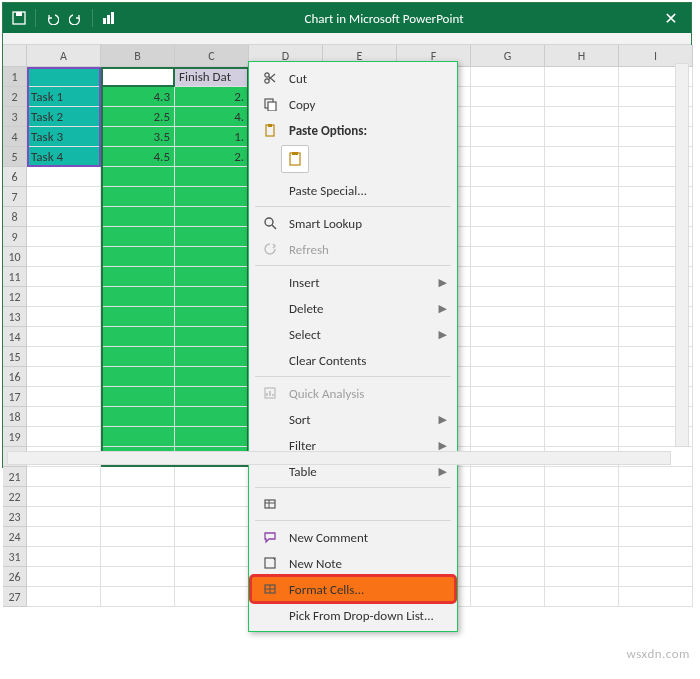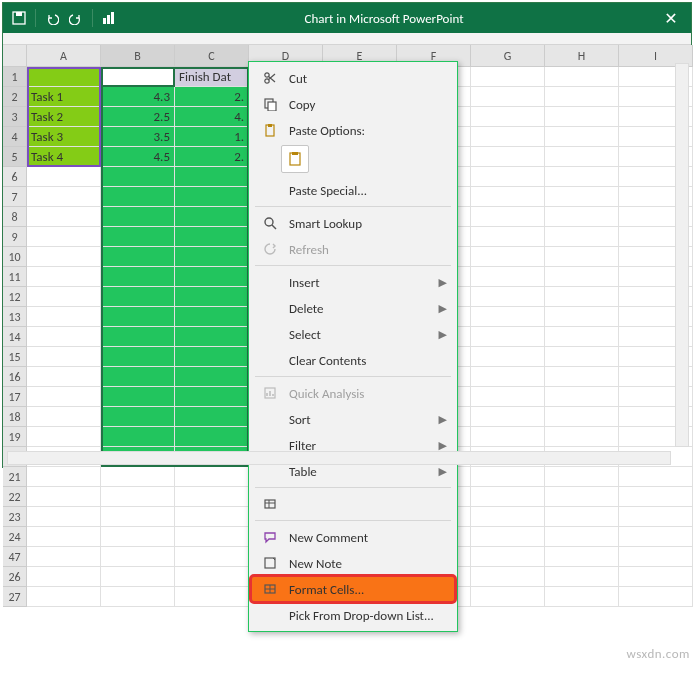--- a/index.html
+++ b/index.html
@@ -16,30 +16,30 @@
 .corner{position:absolute;left:0;top:0;width:24px;height:22px;background:#e6e6e6;border-right:1px solid #ccc;border-bottom:1px solid #ccc}
 .colhdrs{position:absolute;left:24px;top:0;height:22px;display:flex}
 .ch{width:74px;height:22px;background:#e6e6e6;border-right:1px solid #ccc;border-bottom:1px solid #ccc;text-align:center;line-height:22px;font-size:12px;color:#555}
 .ch.sel{background:#d4d4d4}
 .rowhdrs{position:absolute;left:0;top:22px;width:24px}
 .rh{height:20px;background:#e6e6e6;border-right:1px solid #ccc;border-bottom:1px solid #ccc;text-align:center;line-height:20px;font-size:12px;color:#555}
 .rh.sel{background:#d4d4d4}
 .cells{position:absolute;left:24px;top:22px}
 .row{display:flex}
 .cell{width:74px;height:20px;border-right:1px solid #e0e0e0;border-bottom:1px solid #e0e0e0;padding:0 4px;line-height:20px;font-size:13px;color:#333;overflow:hidden;background:#fff}
-.cell.hdr{background:#84cc16}
+.cell.hdr{background:#14b8a6}
 .cell.sel{background:#22c55e}
 .cell.selhdr{background:#d2cee0}
 .cell.r{text-align:right}
 .selframe{position:absolute;border:2px solid #217346;pointer-events:none}
 .ctx{position:absolute;left:245px;top:58px;width:210px;background:#f2f2f2;border:1px solid #22c55e;box-shadow:2px 2px 6px rgba(0,0,0,.3);padding:3px 2px}
 .ctxrow{height:26px;display:flex;align-items:center;padding:0 8px;position:relative}
 .ctxrow .cicon{width:22px;display:flex;align-items:center;justify-content:center;margin-right:8px}
 .ctxrow .clbl{flex:1;color:#333;font-size:13px}
-.ctxrow.bold .clbl{font-weight:normal}
+.ctxrow.bold .clbl{font-weight:bold}
 .ctxrow.dis .clbl{color:#a0a0a0}
 .ctxrow .sub{color:#777;font-size:11px}
 .ctxsep{height:1px;background:#d6d6d6;margin:3px 4px}
 .ctxrow.hlred{outline:3px solid #e73232;outline-offset:-1px;border-radius:3px;background:#f97316}
 .pasteicons{display:flex;gap:4px;padding-left:30px;margin:2px 0 4px}
 .picon{width:28px;height:28px;border:1px solid #c6c6c6;background:#fff;display:flex;align-items:center;justify-content:center;border-radius:2px}
 .watermark{position:absolute;right:10px;bottom:18px;font-size:13px;color:#b8b8b8;letter-spacing:.5px}
 .scrollbar-h{position:absolute;left:4px;right:20px;bottom:2px;height:14px;background:#f0f0f0;border:1px solid #dcdcdc}
 .scrollbar-v{position:absolute;right:2px;top:60px;bottom:20px;width:14px;background:#f0f0f0;border:1px solid #dcdcdc}
 svg{display:block}
@@ -115,21 +115,21 @@
       <div class="rh">15</div>
       <div class="rh">16</div>
       <div class="rh">17</div>
       <div class="rh">18</div>
       <div class="rh">19</div>
       <div class="rh">20</div>
       <div class="rh">21</div>
       <div class="rh">22</div>
       <div class="rh">23</div>
       <div class="rh">24</div>
-      <div class="rh">47</div>
+      <div class="rh">31</div>
       <div class="rh">26</div>
       <div class="rh">27</div>
     </div>
     <div class="cells">
       <div class="row">
         <div class="cell hdr"></div>
         <div class="cell selhdr">Start Date</div>
         <div class="cell selhdr">Finish Dat</div>
         <div class="cell"></div>
           <div class="cell"></div>

